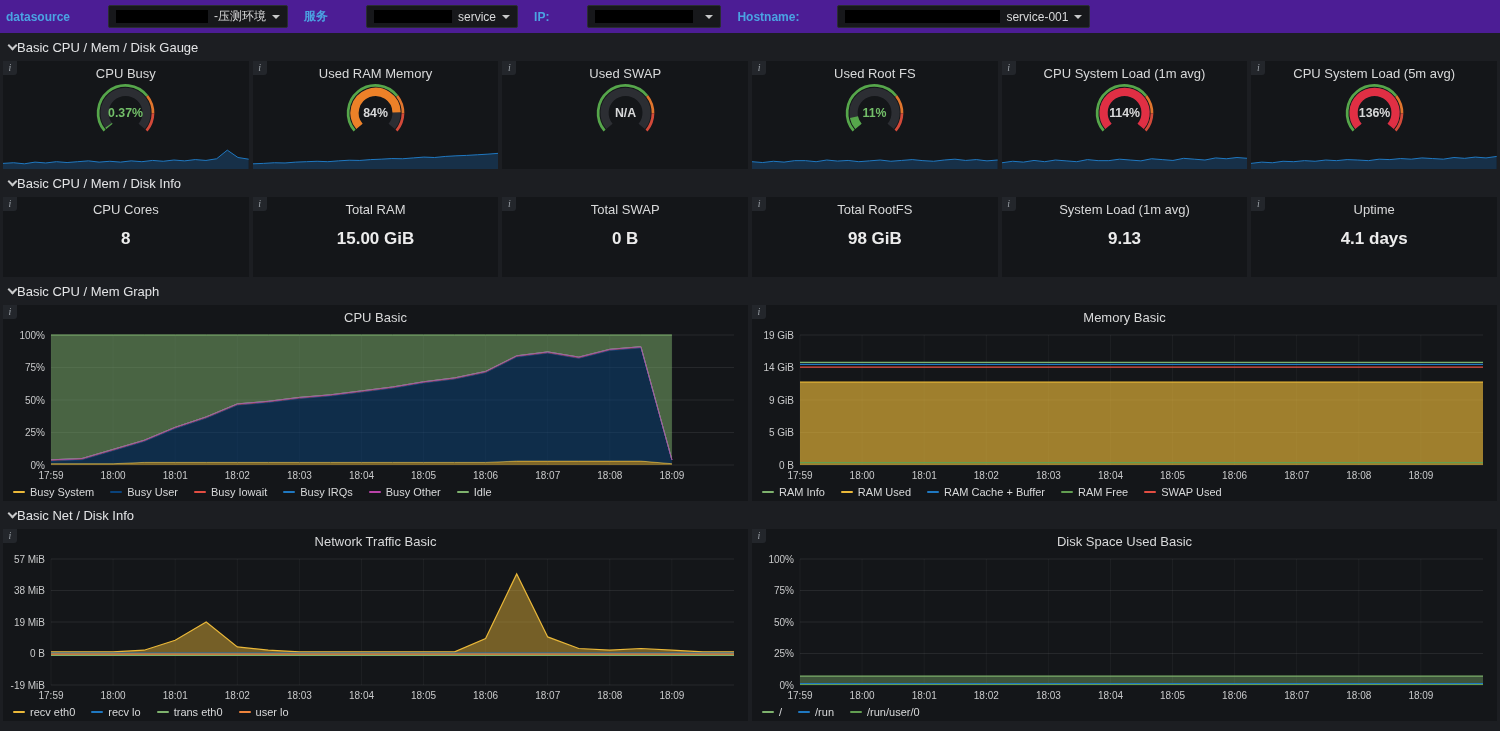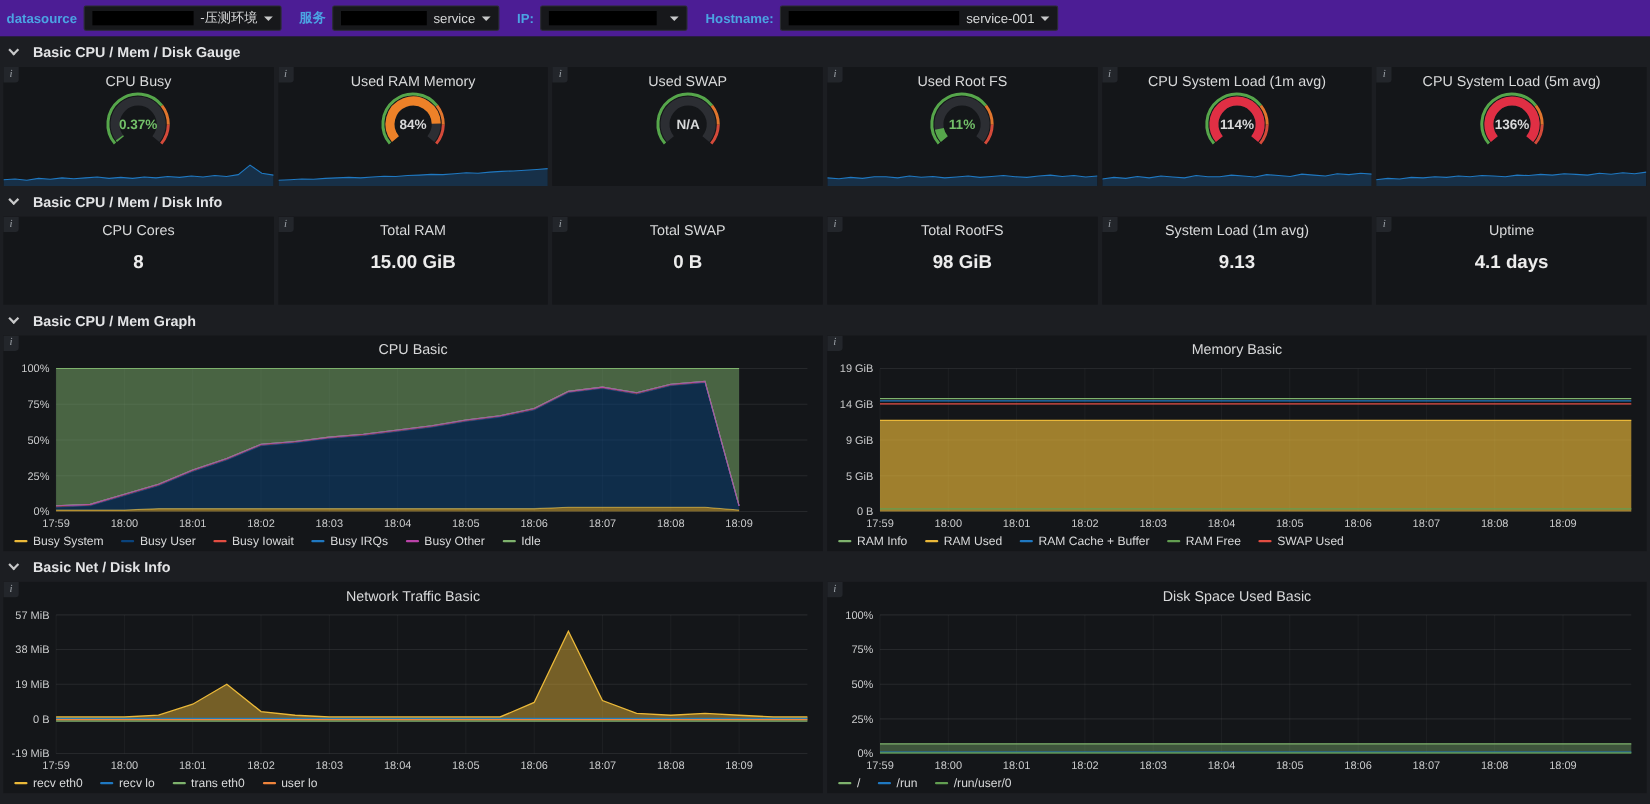--- a/index.html
+++ b/index.html
@@ -6,27 +6,27 @@
   html,body { margin:0; padding:0; }
   body {
     width:1500px; height:731px; overflow:hidden;
     background:#1c1e22; color:#d8d9da;
     font-family:"Liberation Sans", sans-serif;
   }
   
   .topbar { height:33px; background:#4c1d95; display:flex; align-items:center; gap:16px; padding:0 6px; }
   .var { display:flex; align-items:center; gap:6px; }
   .var-label { color:#4ba3e3; font-size:12px; font-weight:bold; white-space:nowrap; }
-  .var-select { display:inline-flex; align-items:center; gap:6px; background:#17181b; border:1px solid #2a2d33; height:23px; padding:0 7px; border-radius:2px; cursor:pointer; font-size:12px; color:#d8d9da; white-space:nowrap; }
+  .var-select { display:inline-flex; align-items:center; gap:6px; background:#17181b; border:1px solid #2a2d33; height:23px; padding:0 7px; border-radius:2px; cursor:pointer; font-size:12px; color:#d8d9da; white-space:nowrap;margin-left:32px; }
   .redact { display:inline-block; height:13px; background:#000; }
   .caret { width:0; height:0; border-left:4px solid transparent; border-right:4px solid transparent; border-top:4px solid #c8c9ca; }
   
   .row-head { height:28px; display:flex; align-items:center; padding-left:9px; cursor:pointer; }
   .chevron { width:7px; height:7px; border-right:2px solid #c8c9ca; border-bottom:2px solid #c8c9ca; transform:rotate(45deg); display:inline-block; margin-top:-3px; }
-  .row-title { font-size:13px; font-weight:bold; color:#e3e4e6; margin-left:14px; }
+  .row-title { font-size:13px; font-weight:normal; color:#e3e4e6; margin-left:1px; }
   .panel-row { display:flex; gap:4px; padding:0 3px; }
   .panel { flex:1; background:#141619; position:relative; overflow:hidden; }
   .gauge-row .panel { height:108px; }
   .stat-row  .panel { height:80px; }
   .graph-row .panel { height:196px; }
   .net-row   .panel { height:192px; }
   .panel-title { position:absolute; top:5px; left:0; right:0; text-align:center; font-size:13px; font-weight:normal; color:#d8d9da; cursor:pointer; z-index:1; }
   .info-icon { position:absolute; top:0; left:0; width:14px; height:14px; background:#23262b; color:#9aa0a6; font-size:10px; font-style:italic; font-family:"Liberation Serif", serif; text-align:center; line-height:13px; cursor:pointer; border-bottom-right-radius:3px; z-index:3; }
   
   .gauge { position:absolute; top:19px; left:0; right:0; bottom:25px; display:flex; justify-content:center;align-items:flex-end; }

